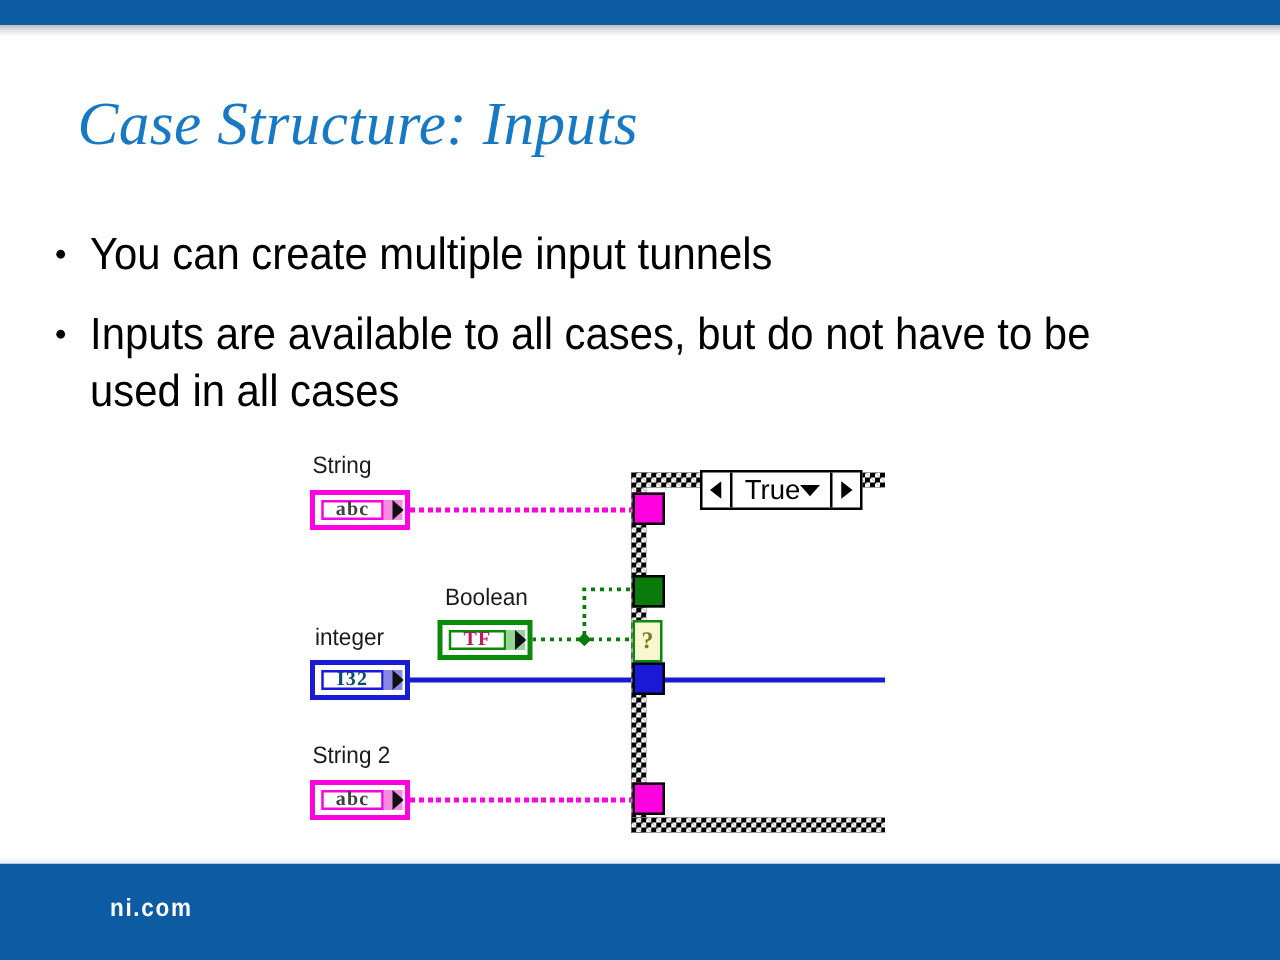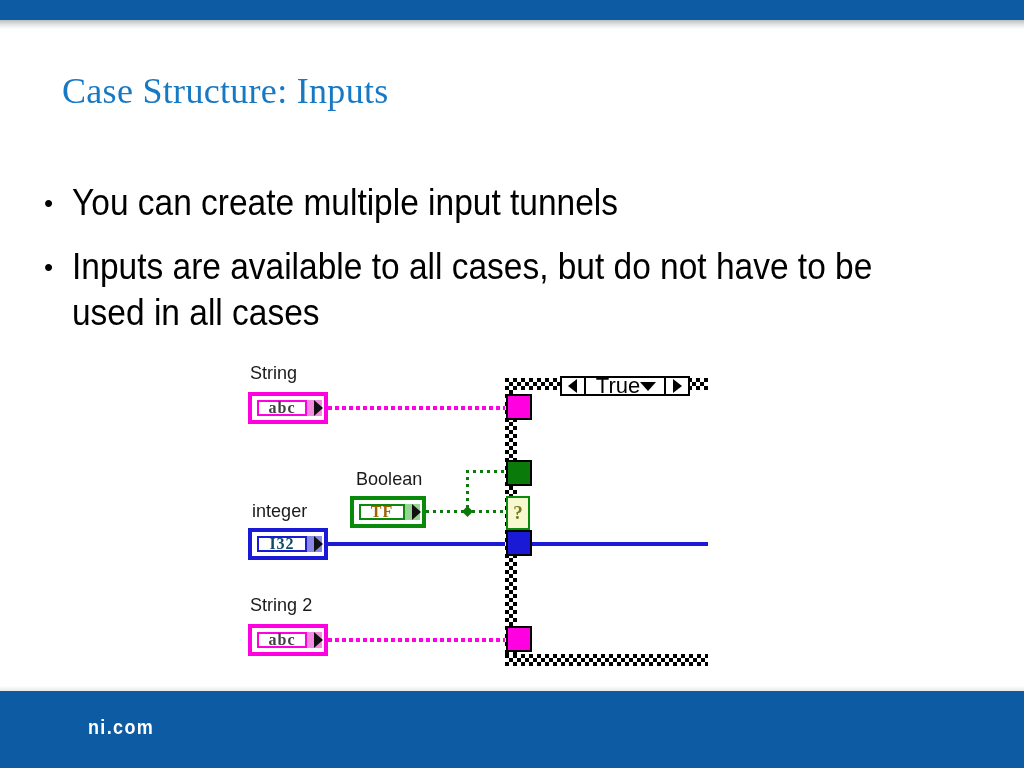--- a/index.html
+++ b/index.html
@@ -50,21 +50,22 @@
     letter-spacing: 1.5px;
     transform: scaleX(0.9);
     transform-origin: left center;
   }
 
   
   #slide-title {
     position: absolute;
     left: 62px; top: 70px;
     font-family: "Liberation Serif", "DejaVu Serif", serif;
-    font-size: 36px;
+    font-style: italic;
+    font-size: 49px;
     color: #1779c4;
     white-space: nowrap;
     letter-spacing: 0.3px;
   }
 
   
   #bullet-list {
     position: absolute;
     left: 44px; top: 180px;
     width: 940px;
@@ -147,21 +148,21 @@
 
   .term-string { border: 4px solid #ff00e0; }
   .term-string .inner { border-color: #ff00e0; color: #404040; }
   .term-string .tail { background: #f58ce0; }
 
   .term-int { border: 4px solid #1a1ad6; }
   .term-int .inner { border-color: #1a1ad6; color: #0c4a6e; }
   .term-int .tail { background: #8a8ae6; }
 
   .term-bool { border: 4px solid #0a8a0a; }
-  .term-bool .inner { border-color: #0a8a0a; color: #a16207; }
+  .term-bool .inner { border-color: #0a8a0a; color: #be185d; }
   .term-bool .tail { background: #95d495; }
 
   
   .wire-magenta {
     position: absolute;
     height: 4px;
     background: repeating-linear-gradient(to right,
       #ff00e0 0px, #ff00e0 4px, transparent 4px, transparent 7px);
   }
   .wire-blue {
@@ -338,21 +339,21 @@
   <div class="wire-magenta" style="left:88px; top:280px; width:180px;"></div>
 
   <div class="cs-border" style="left:265px; top:20px; width:12px; height:288px;"></div>
 
   <div class="cs-border" style="left:265px; top:20px; width:58px; height:12px;"></div>
 
   <div class="cs-border" style="left:448px; top:20px; width:20px; height:12px;"></div>
 
   <div class="cs-border" style="left:265px; top:296px; width:203px; height:12px;"></div>
 
-  <div id="case-selector" style="left:320px; top:18px; width:130px; height:20px;">
+  <div id="case-selector" style="left:320px; top:18px; width:130px; height:32px;">
     <div class="arrow-btn">
       <span class="tri-left"></span>
     </div>
     <div class="label-area">
       <span class="case-text">True</span>
       <span class="tri-down"></span>
     </div>
     <div class="arrow-btn right">
       <span class="tri-right"></span>
     </div>

